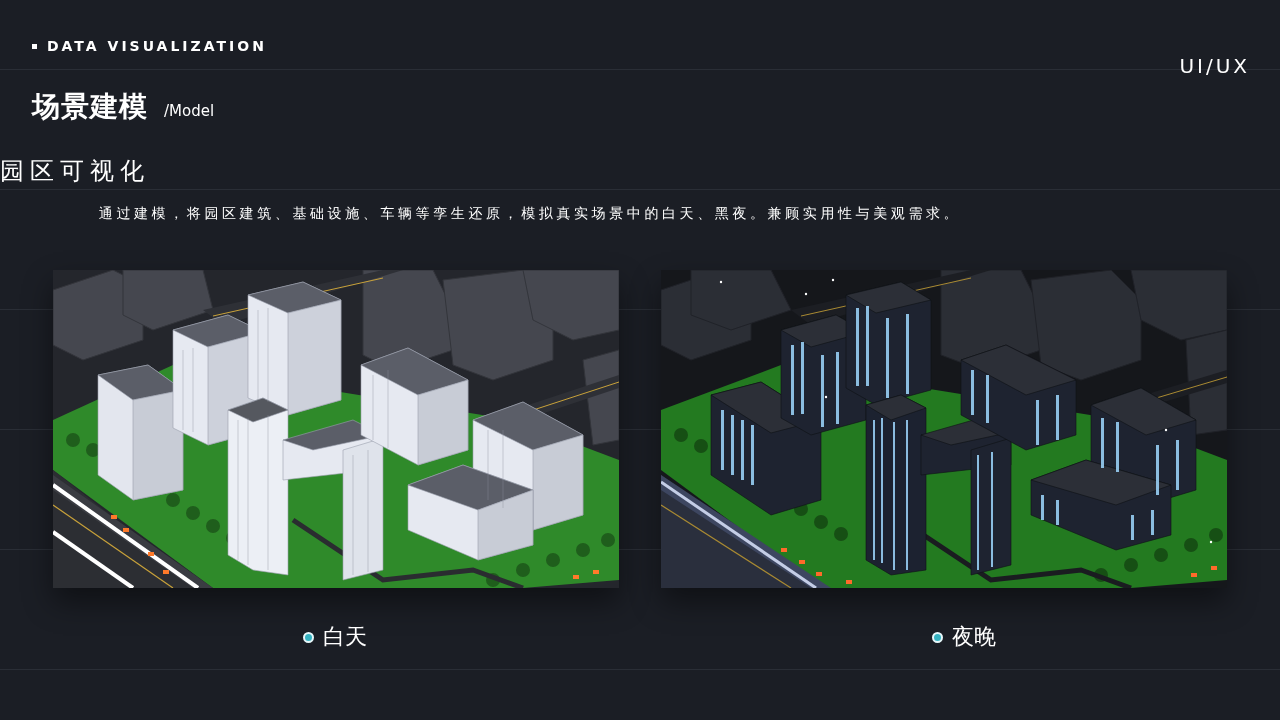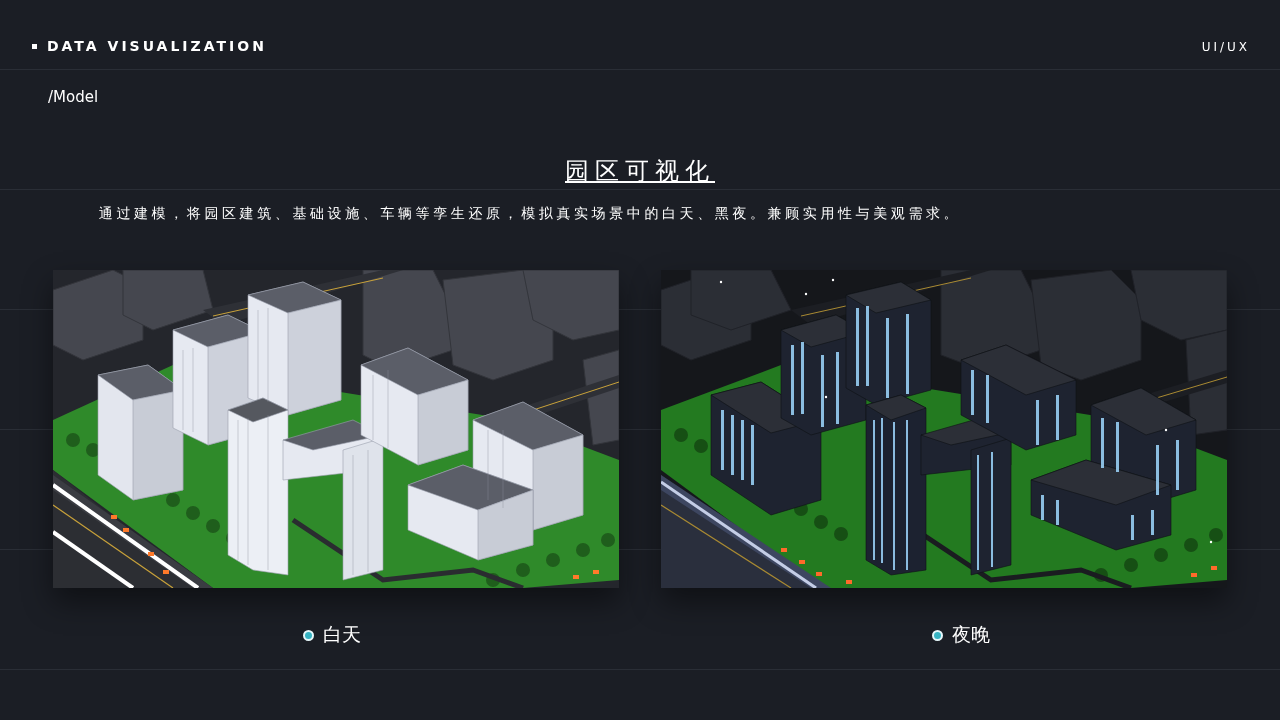--- a/index.html
+++ b/index.html
@@ -17,53 +17,53 @@
     .topbar-left {
       position: absolute; left: 32px; top: 38px;
       display: flex; align-items: center;
       font-family: "DejaVu Sans", "Liberation Sans", sans-serif;
       font-size: 14px; letter-spacing: 3px; color: #ffffff; font-weight: bold;
     }
     .topbar-left .sq {
       width: 5px; height: 5px; background: #ffffff; margin-right: 10px;
     }
     .topbar-right {
-      position: absolute; right: 30px; top: 40px;
-      font-size: 12px; letter-spacing: 3px; color: #ffffff; text-align: right;
+      position: absolute; right: 30px; top: 54px;
+      font-size: 20px; letter-spacing: 3px; color: #ffffff; text-align: right;
     }
     .page-title {
       position: absolute; left: 32px; top: 88px;
       display: flex; align-items: baseline;
     }
     .page-title .zh {
       font-size: 28px; font-weight: bold; color: #ffffff; letter-spacing: 1px;
     }
     .page-title .en {
       font-size: 15px; color: #ffffff; margin-left: 16px;
     }
     .section-title {
       position: absolute; left: 0; width: 1280px; top: 155px;
-      text-align: center; font-size: 24px; letter-spacing: 6px; color: #ffffff; text-decoration: underline;
+      font-size: 24px; letter-spacing: 6px; color: #ffffff;
     }
     .section-desc {
       position: absolute; left: 0; width: 1060px; top: 205px;
       text-align: center; font-size: 14px; letter-spacing: 3.6px; color: #ffffff;
     }
     .panel {
       position: absolute; top: 270px; width: 566px; height: 318px;
       overflow: hidden;
       box-shadow: 0 14px 28px rgba(0,0,0,0.45);
     }
     .panel.day { left: 53px; }
     .panel.night { left: 661px; }
     .panel svg { display: block; width: 566px; height: 318px; }
     .caption {
       position: absolute; top: 622px;
       display: flex; align-items: center;
-      font-size: 19px; color: #ffffff;
+      font-size: 22px; color: #ffffff;
     }
     .caption .dot {
       width: 11px; height: 11px; border-radius: 50%;
       background: #36b3c2; border: 2px solid #e6f7fa; margin-right: 9px;
     }
     .caption.day { left: 303px; }
     .caption.night { left: 932px; }
   </style>
 </head>
 <body>
@@ -75,20 +75,21 @@
 <div class="hline" style="top:549px"></div>
 <div class="hline" style="top:669px"></div>
 
 <div class="topbar-left">
   <span class="sq"></span>
   <span>DATA VISUALIZATION</span>
 </div>
 <div class="topbar-right">UI/UX</div>
 
 <div class="page-title">
+  <span class="zh">场景建模</span>
   <span class="en">/Model</span>
 </div>
 
 <div class="section-title">园区可视化</div>
 <div class="section-desc">通过建模，将园区建筑、基础设施、车辆等孪生还原，模拟真实场景中的白天、黑夜。兼顾实用性与美观需求。</div>
 
 <div class="panel day">
   <svg viewBox="0 0 566 318" xmlns="http://www.w3.org/2000/svg">
     <rect width="566" height="318" fill="#24262c"></rect>
 

